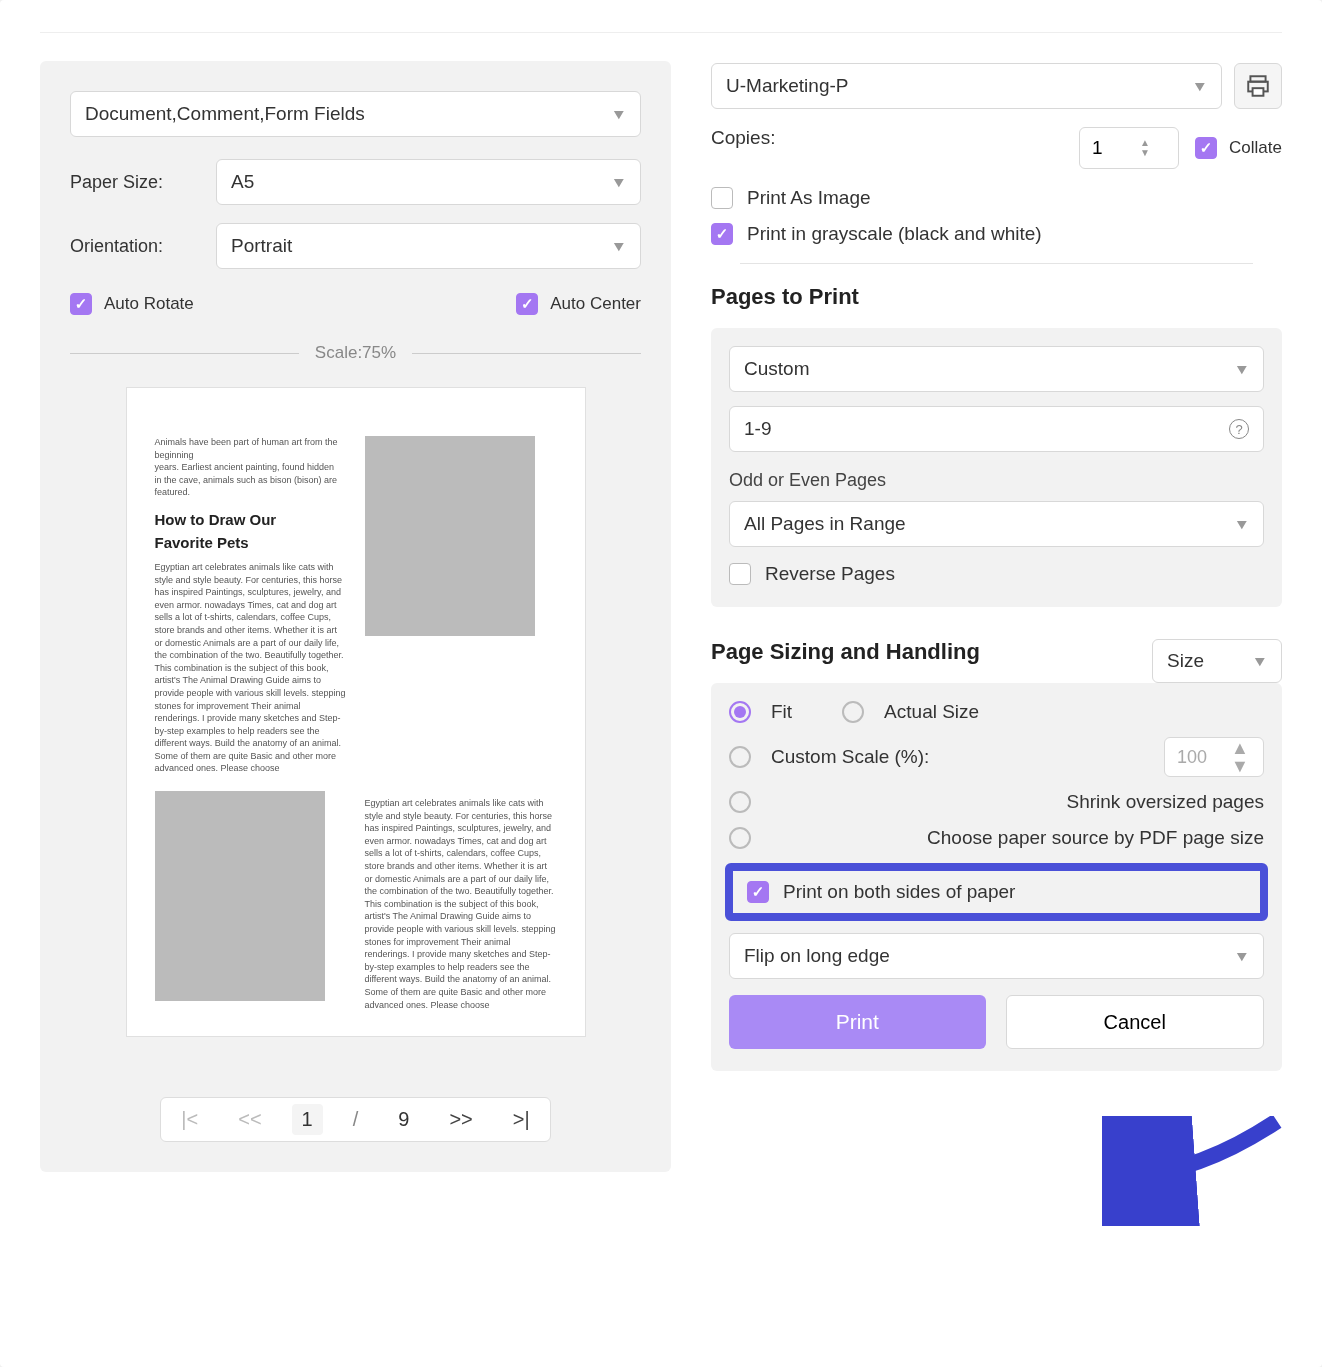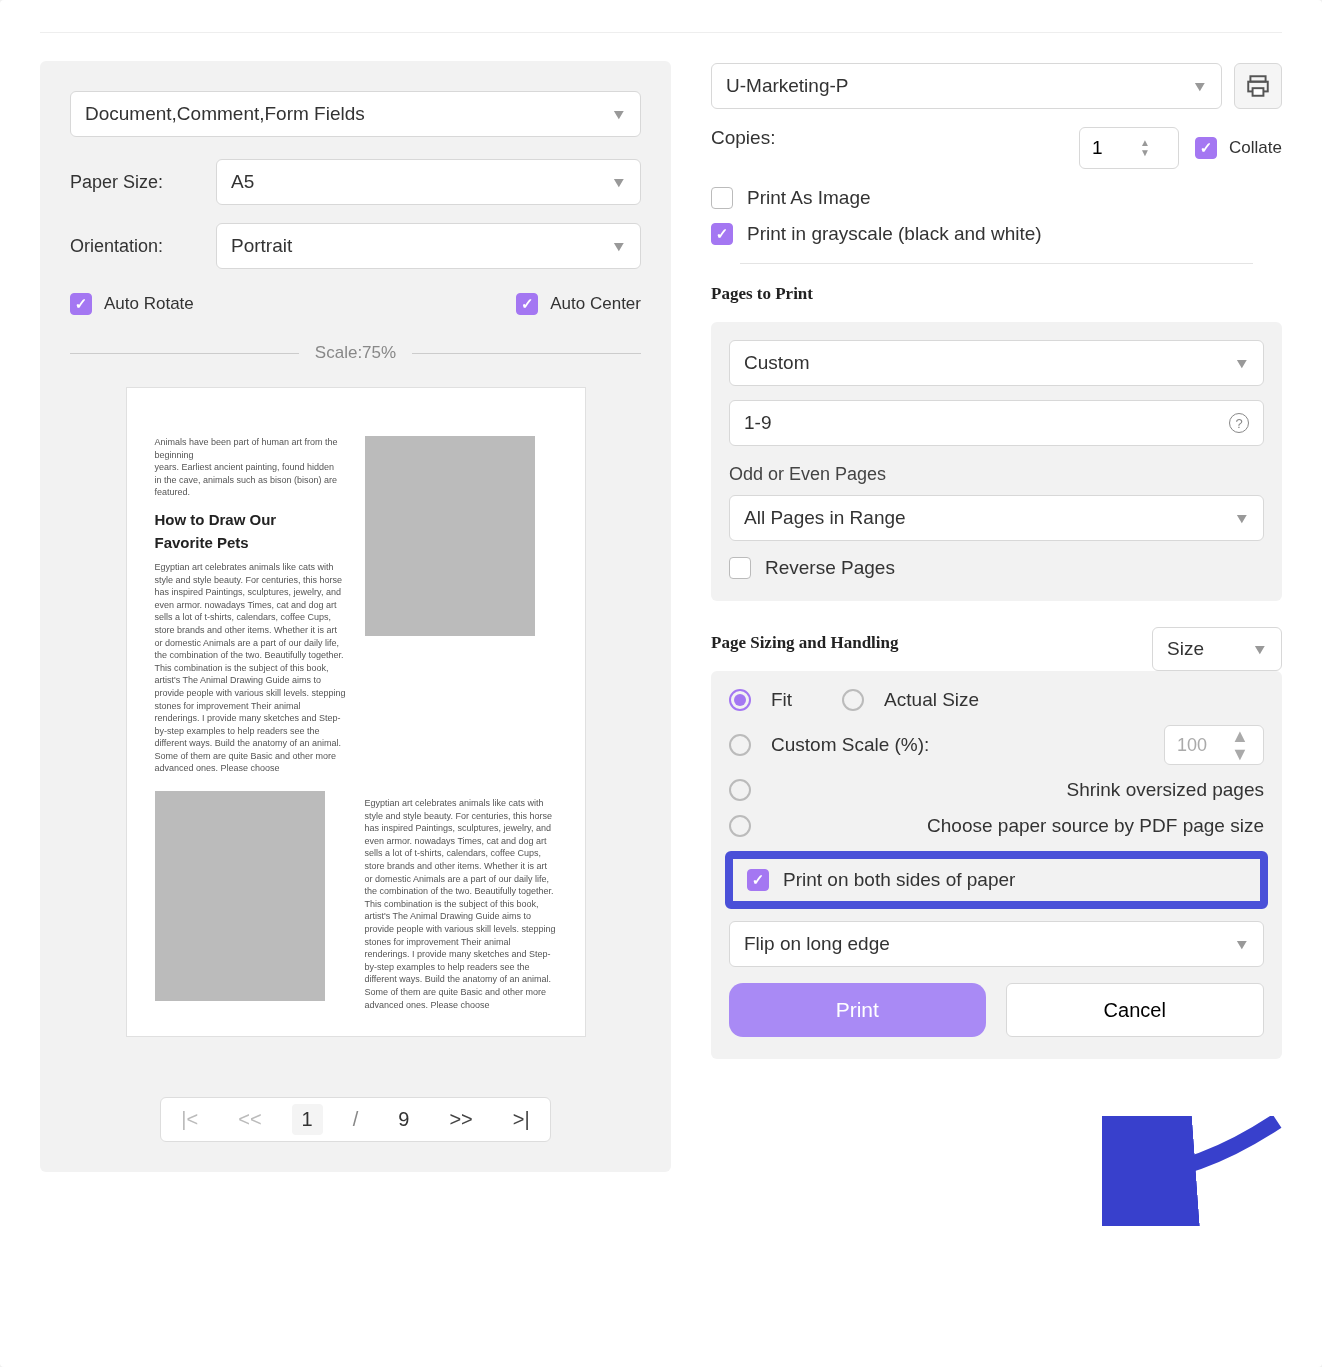--- a/index.html
+++ b/index.html
@@ -63,42 +63,42 @@
   .right .toprow { display:flex; gap:12px; margin-bottom:18px;}
   .right .toprow .select { flex:1;}
   .printericon { width:48px; height:46px; border:1px solid #d8d8d8; border-radius:6px; display:flex; align-items:center; justify-content:center; background:#f5f5f5; cursor:pointer;}
   .copies-row { display:flex; justify-content:space-between; margin-bottom:18px; gap:14px;}
   .copies-row .lbl { font-size:19px;}
   .numinput { width:100px; height:42px; border:1px solid #d8d8d8; border-radius:6px; display:flex; align-items:center; }
   .numinput input { border:0; width:60px; text-align:left; padding:0 12px; font-size:19px; outline:none;}
   .spin { display:flex; flex-direction:column; justify-content:center; gap:0; color:#999; font-size:10px; line-height:1;}
   .sec-divider { height:1px; background:#e4e4e4; margin:18px auto 20px; width:90%;}
   .cbline { display:flex; align-items:center; gap:14px; margin-bottom:14px; font-size:19px;}
-  .sec-title { font-size:17px; font-weight:700; color:#222; margin:20px 0 18px;font-family:Liberation Serif, serif;}
+  .sec-title { font-size:22px; font-weight:700; color:#222; margin:20px 0 18px;}
   .panel { background:#f2f2f2; border-radius:6px; padding:18px 18px 22px; margin-bottom:12px;}
   .textinput { width:100%; height:46px; border:1px solid #d8d8d8; border-radius:6px; background:#fff; display:flex; align-items:center; padding:0 14px; margin-top:14px; font-size:19px; justify-content:space-between;}
   .help-icon { width:20px; height:20px; border:1.5px solid #888; border-radius:50%; color:#888; display:inline-flex; align-items:center; justify-content:center; font-size:13px;}
   .subtext { font-size:18px; margin:18px 0 10px; color:#444;}
   .sizing-head { display:flex; justify-content:space-between; align-items:flex-end;}
   .sizing-head .select { width:130px; height:44px;}
   .radio { width:22px; height:22px; border:2px solid #bbb; border-radius:50%; display:inline-flex; align-items:center; justify-content:center; cursor:pointer; flex-shrink:0;}
   .radio.sel { border-color:#a477f2;}
   .radio.sel::after { content:""; width:12px; height:12px; background:#a477f2; border-radius:50%;}
   .radio-row { display:flex; align-items:center; gap:20px; margin-bottom:14px; font-size:19px;justify-content:space-between;}
   .radio-grid { display:flex; gap:50px;}
   .scaleinput { width:100px; height:40px; border:1px solid #d8d8d8; border-radius:6px; display:flex; align-items:center; margin-left:auto; background:#fff;}
   .scaleinput span { padding:0 12px; color:#aaa; font-size:18px; flex:1;}
   .highlight {
     border:8px solid #4a50d8; border-radius:6px; padding:10px 14px;
     margin: 2px -4px 12px -4px;
   }
   .arrow-annotation {
     position:absolute; right:40px; top:1116px; pointer-events:none;
   }
-  .print-btn { background:#a98af5; color:#fff; border:0; border-radius:14px; height:54px; flex:1; font-size:21px; cursor:pointer;}
+  .print-btn { background:#a98af5; color:#fff; border:0; border-radius:6px; height:54px; flex:1; font-size:21px; cursor:pointer;}
   .cancel-btn { background:#fff; border:1px solid #d8d8d8; border-radius:6px; height:54px; flex:1; font-size:20px; cursor:pointer;}
   .btnrow { display:flex; gap:20px; margin-top:16px;}
 </style>
 </head>
 <body>
 
 <div class="dialog">
   <div class="hr"></div>
   <div class="body">
 

